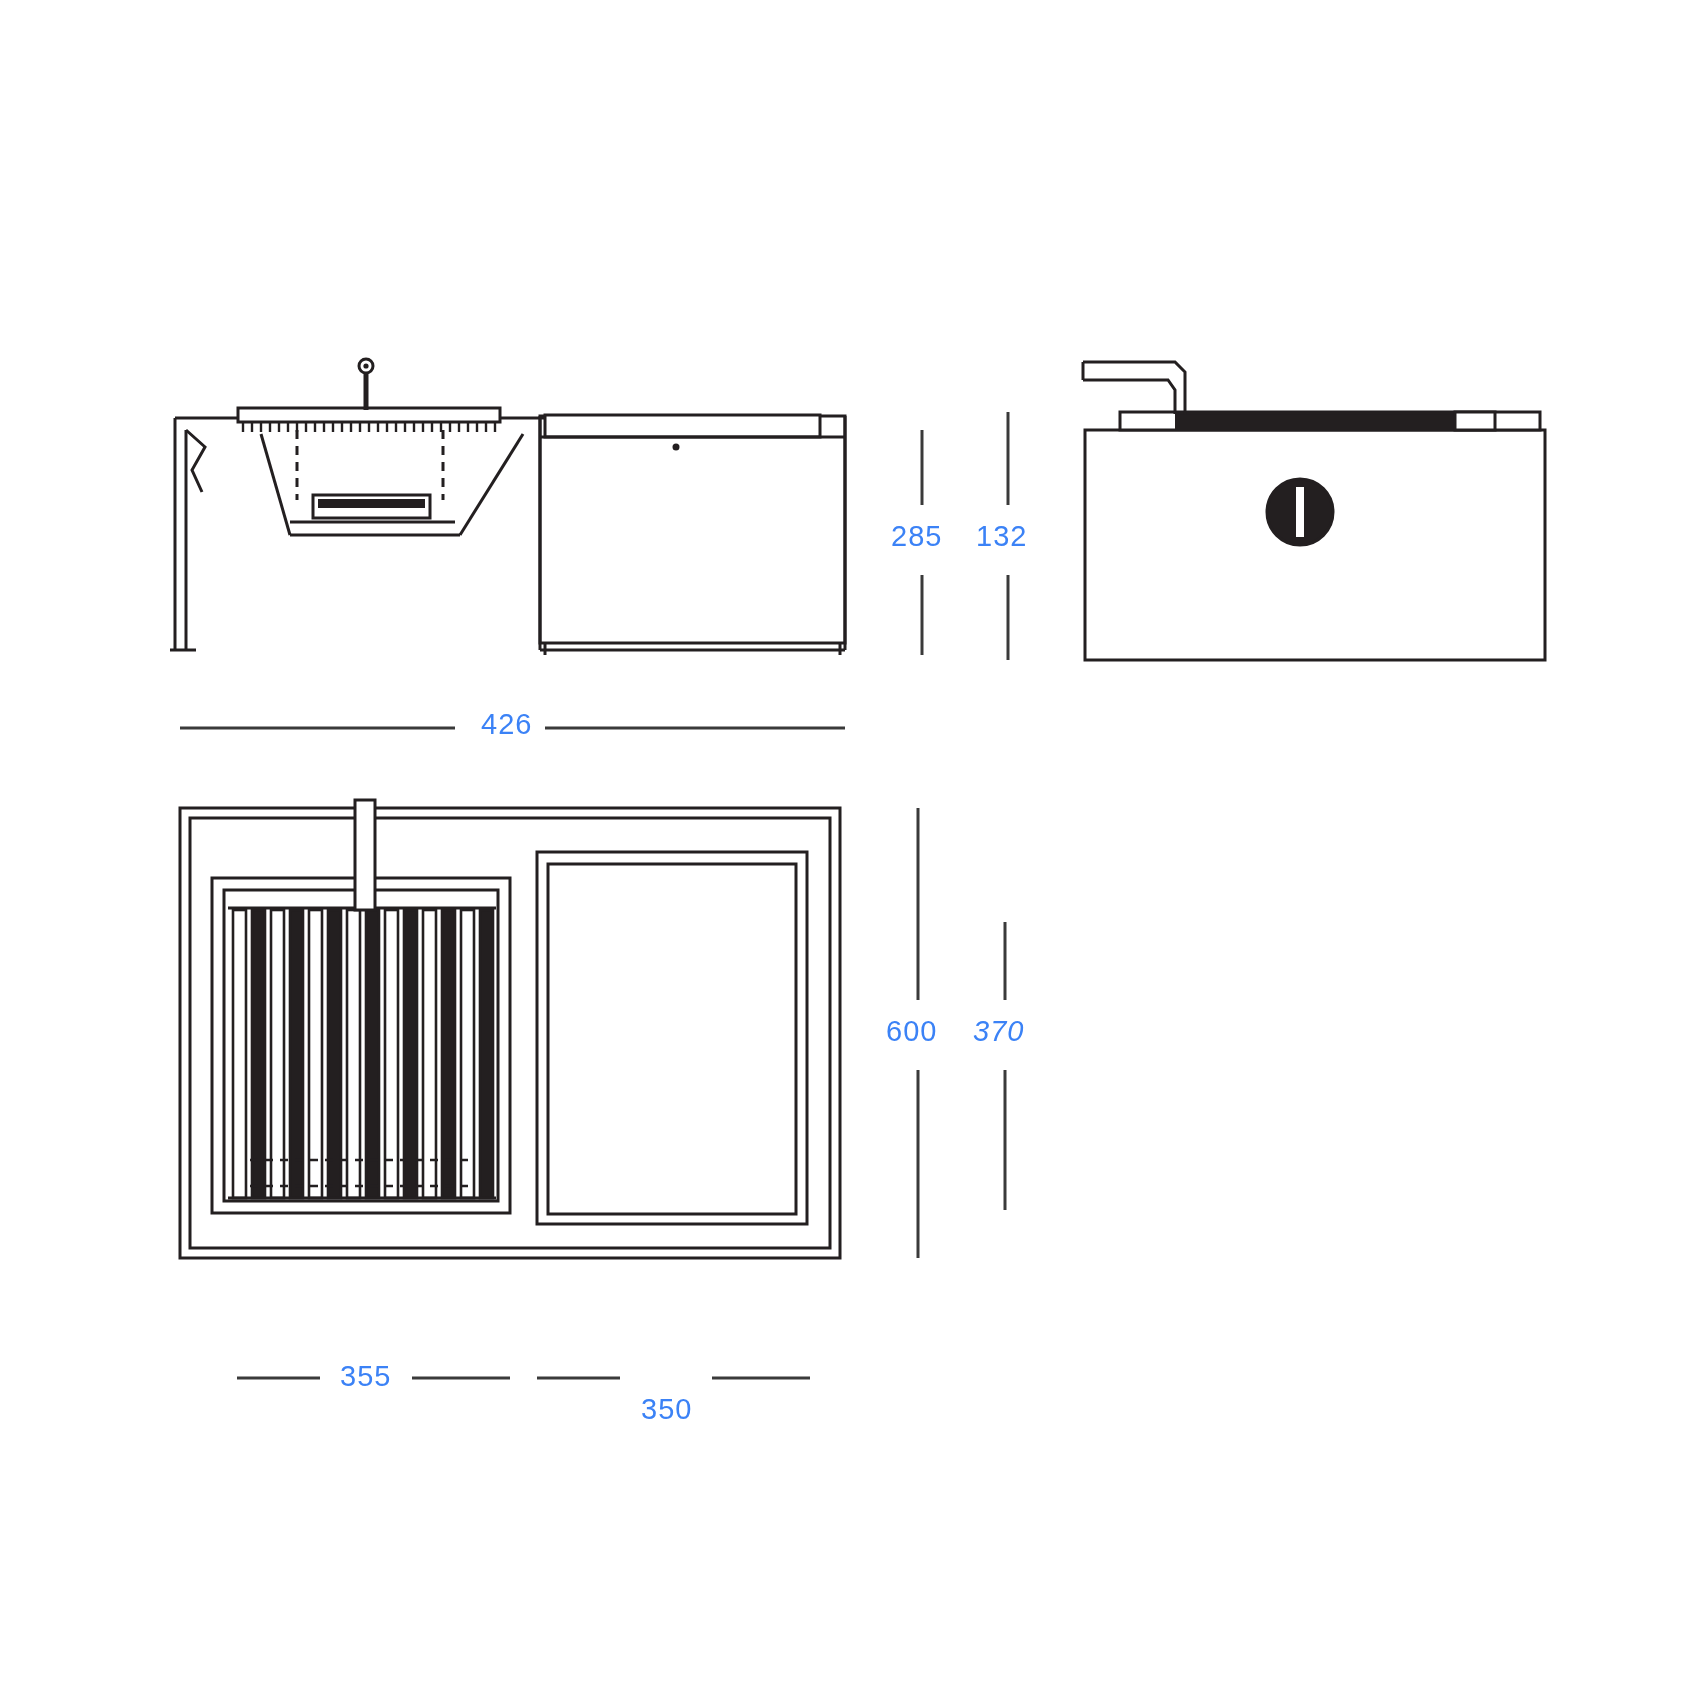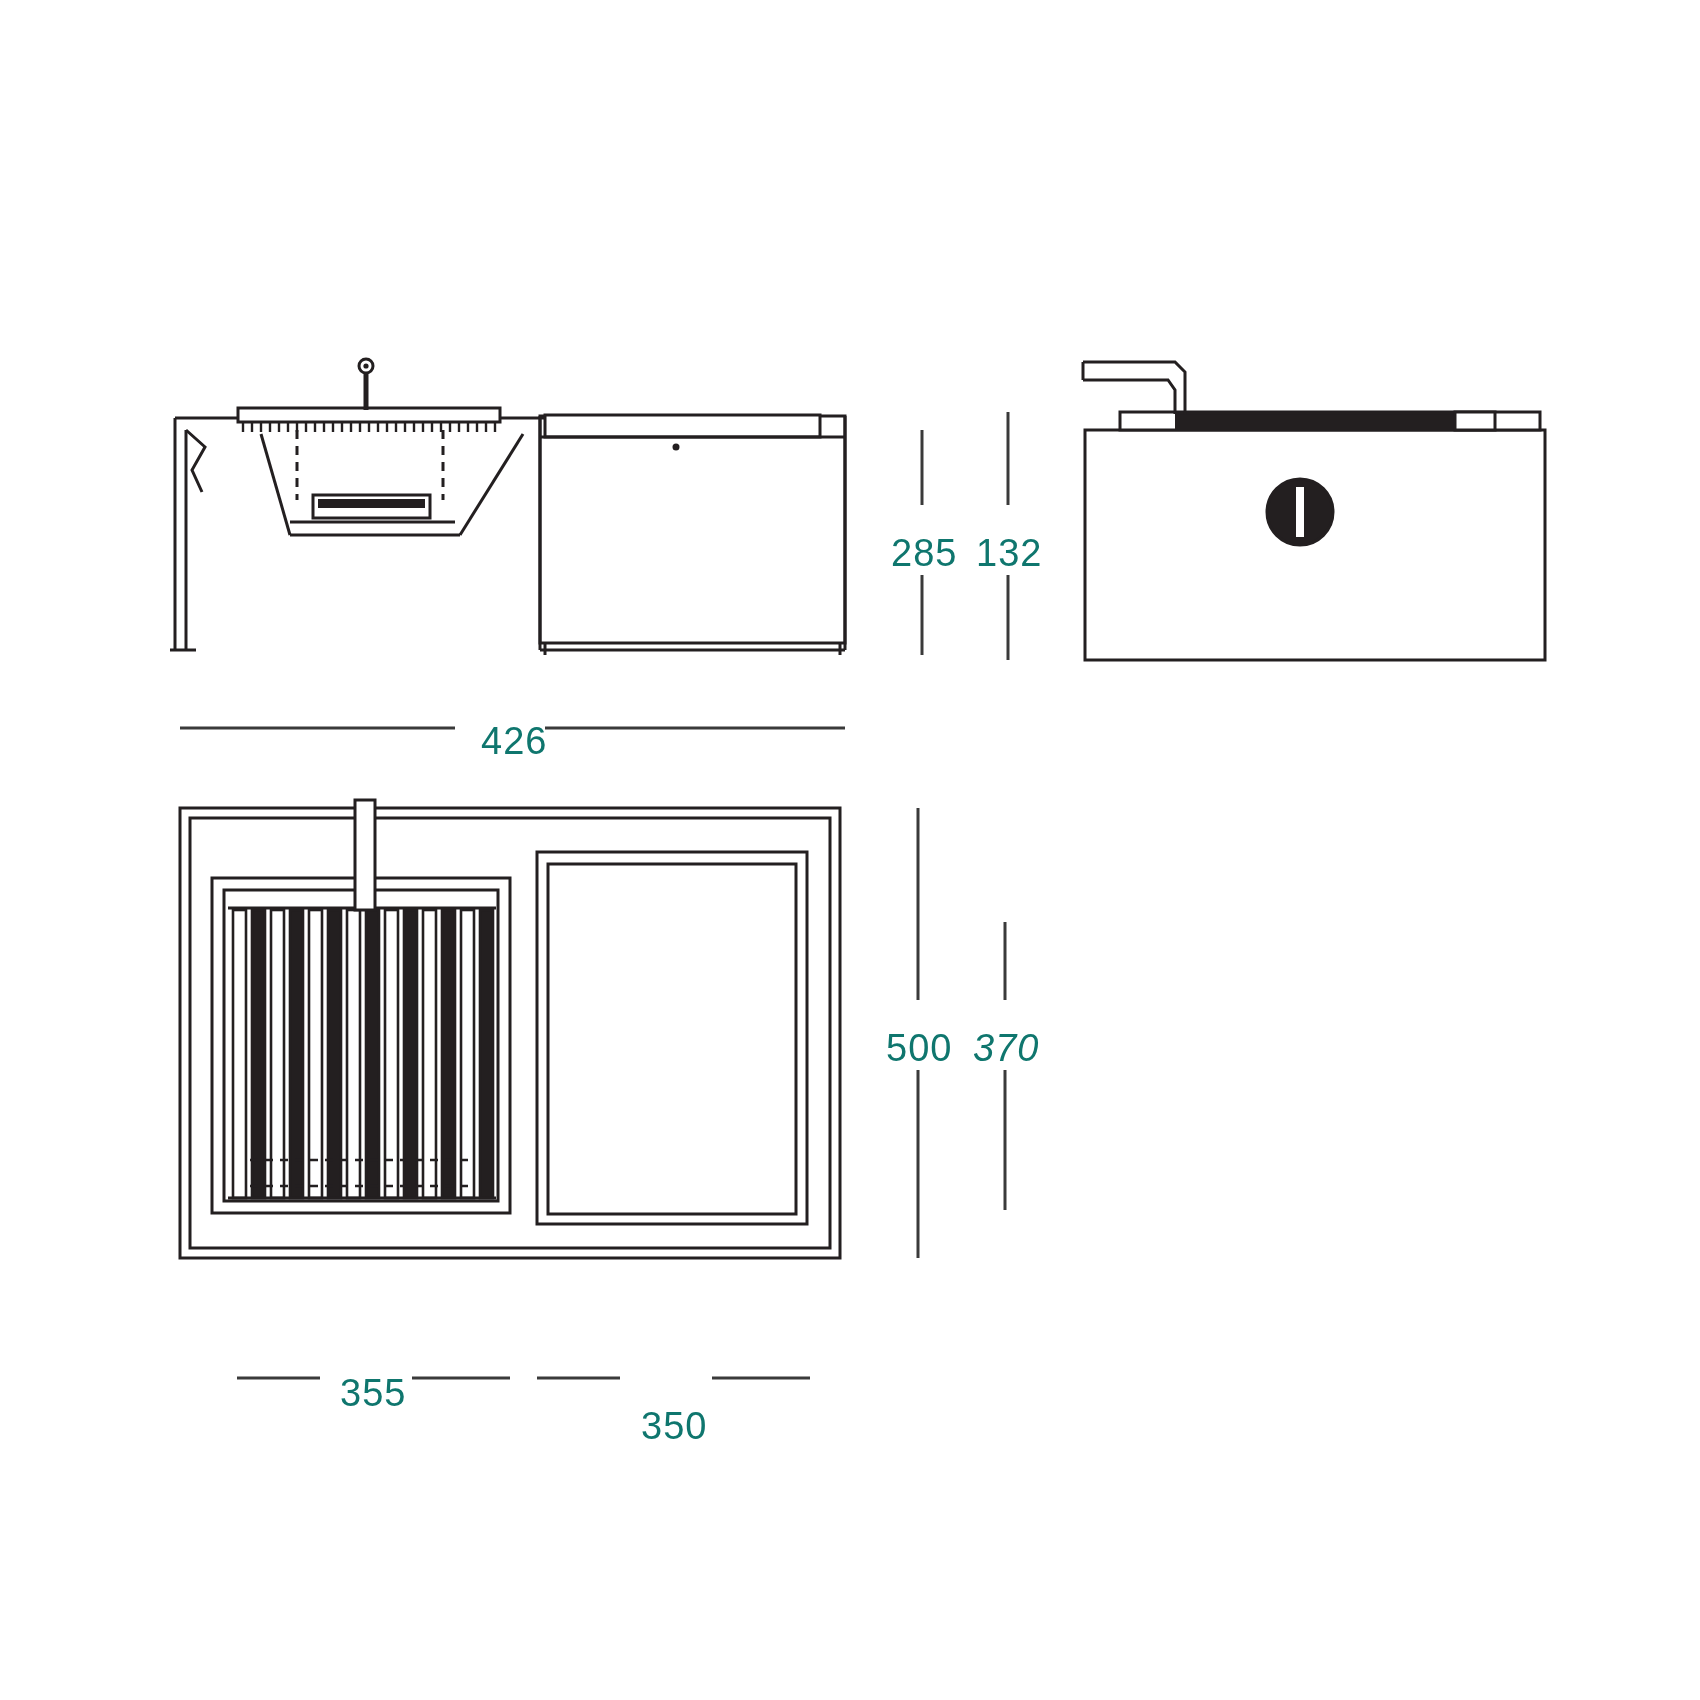--- a/index.html
+++ b/index.html
@@ -15,25 +15,24 @@
   }
   #sheet {
     position: relative;
     width: 1700px;
     height: 1700px;
     background: #ffffff;
   }
   .dim-label {
     position: absolute;
     font-family: "Liberation Sans", sans-serif;
-    font-size: 38px;
-    color: #0f766e;
+    font-size: 29px;
+    color: #3b82f6;
     letter-spacing: 1px;
     white-space: nowrap;
-    margin-top: 12px;
   }
   svg {
     position: absolute;
     left: 0;
     top: 0;
   }
 </style>
 </head>
 <body>
 
@@ -208,21 +207,21 @@
       <rect x="620" y="1352" width="92" height="52"></rect>
     </g>
   </svg>
 
   <div class="dim-label" style="left:891px; top:520px;">285</div>
 
   <div class="dim-label" style="left:976px; top:520px;">132</div>
 
   <div class="dim-label" style="left:481px; top:708px;">426</div>
 
-  <div class="dim-label" style="left:886px; top:1015px;">500</div>
+  <div class="dim-label" style="left:886px; top:1015px;">600</div>
 
   <div class="dim-label" style="left:973px; top:1015px;font-style:italic;">370</div>
 
   <div class="dim-label" style="left:340px; top:1360px;">355</div>
 
   <div class="dim-label" style="left:641px; top:1393px;">350</div>
 
 </div>
 
 </body></html>

